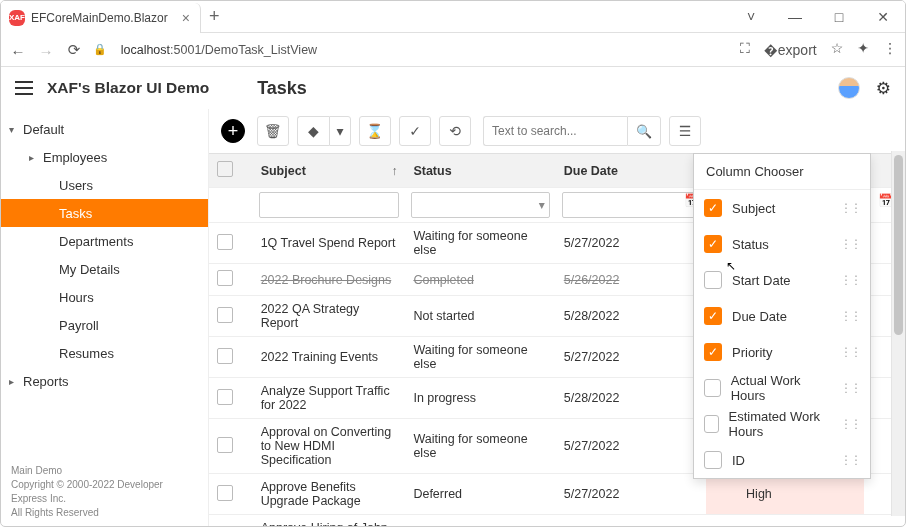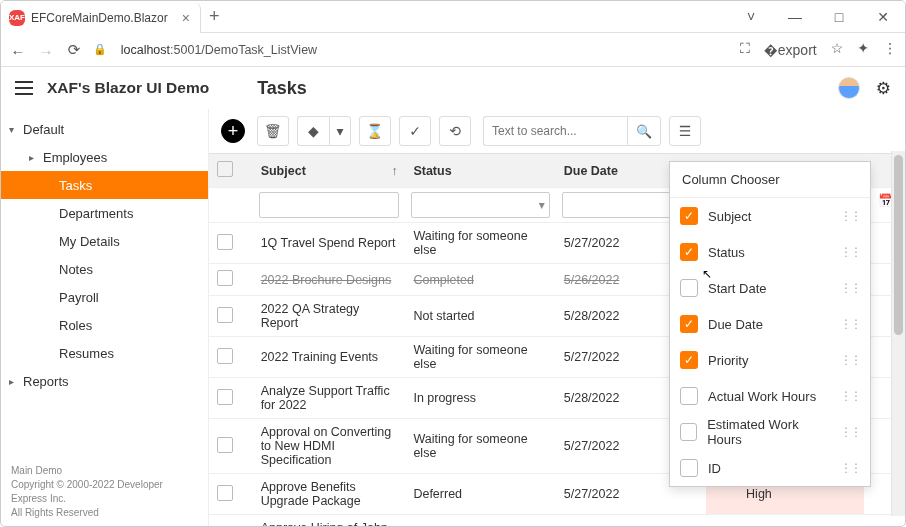--- a/index.html
+++ b/index.html
@@ -60,21 +60,21 @@
 thead th { background:#f2f2f2; font-weight:600; height:34px; border-top:1px solid #e0e0e0; }
 .col-chk{width:36px}.col-subj{width:126px}.col-stat{width:124px}.col-due{width:124px}.col-pri{width:130px}.col-act{width:34px}
 .filter-row td { padding:4px 6px; border-bottom:1px solid #eee; }
 .filter-row input,.filter-row .select { width:100%; height:26px; border:1px solid #ccc; border-radius:2px; padding:0 4px; font-size:12px; }
 .filter-row .select { display:flex; align-items:center; justify-content:flex-end; color:#888; }
 .chk { width:16px; height:16px; border:1.5px solid #bbb; border-radius:2px; display:inline-block; }
 .sort-arrow { float:right; color:#666; font-size:12px; }
 .pri-high { background:#ffe8e4;padding-left:40px; }
 .strike td { text-decoration:line-through; color:#888; }
 
-.chooser { position:absolute; top:8px; right:34px; width:202px; background:#fff; border:1px solid #ccc; box-shadow:0 4px 10px rgba(0,0,0,.12); z-index:20; }
+.chooser { position:absolute; top:0; right:34px; width:178px; background:#fff; border:1px solid #ccc; box-shadow:0 4px 10px rgba(0,0,0,.12); z-index:20; }
 .chooser-header { padding:10px 12px; font-size:13px; border-bottom:1px solid #eee; }
 .chooser-item { display:flex; align-items:center; height:36px; padding:0 10px; gap:10px; }
 .chooser-item .cchk { width:18px; height:18px; border-radius:3px; display:flex; align-items:center; justify-content:center; font-size:12px; }
 .chooser-item .cchk.on { background:#ff7b00; color:#fff; }
 .chooser-item .cchk.off { border:1.5px solid #bbb; }
 .chooser-item .drag { margin-left:auto; color:#aaa; font-size:12px; letter-spacing:-2px; }
 .rscroll { position:absolute; right:0; top:150px; bottom:10px; width:14px; background:#f0f0f0; border-left:1px solid #e4e4e4; }
 .rscroll .thumb { position:absolute; left:2px; right:2px; top:4px; height:180px; background:#c4c4c4; border-radius:5px; }
 .cal-icon { position:absolute; right:6px; top:5px; font-size:13px; color:#555; }
 .cursor { position:absolute; font-size:12px; color:#000; }
@@ -130,43 +130,43 @@
   <div class="sidebar">
     <div class="nav" id="nav">
         <div class="nav-item ">
           <span class="caret">▾</span>
           <span>Default</span>
         </div>
         <div class="nav-item l1">
           <span class="caret">▸</span>
           <span>Employees</span>
         </div>
+        <div class="nav-item l2">
+          <span class="caret"></span>
+          <span>Users</span>
+        </div>
         <div class="nav-item l2 selected">
           <span class="caret"></span>
           <span>Tasks</span>
         </div>
         <div class="nav-item l2">
           <span class="caret"></span>
           <span>Departments</span>
         </div>
         <div class="nav-item l2">
           <span class="caret"></span>
           <span>My Details</span>
         </div>
         <div class="nav-item l2">
           <span class="caret"></span>
-          <span>Notes</span>
+          <span>Hours</span>
         </div>
         <div class="nav-item l2">
           <span class="caret"></span>
           <span>Payroll</span>
-        </div>
-        <div class="nav-item l2">
-          <span class="caret"></span>
-          <span>Roles</span>
         </div>
         <div class="nav-item l2">
           <span class="caret"></span>
           <span>Resumes</span>
         </div>
         <div class="nav-item ">
           <span class="caret">▸</span>
           <span>Reports</span>
         </div>
       </div>

